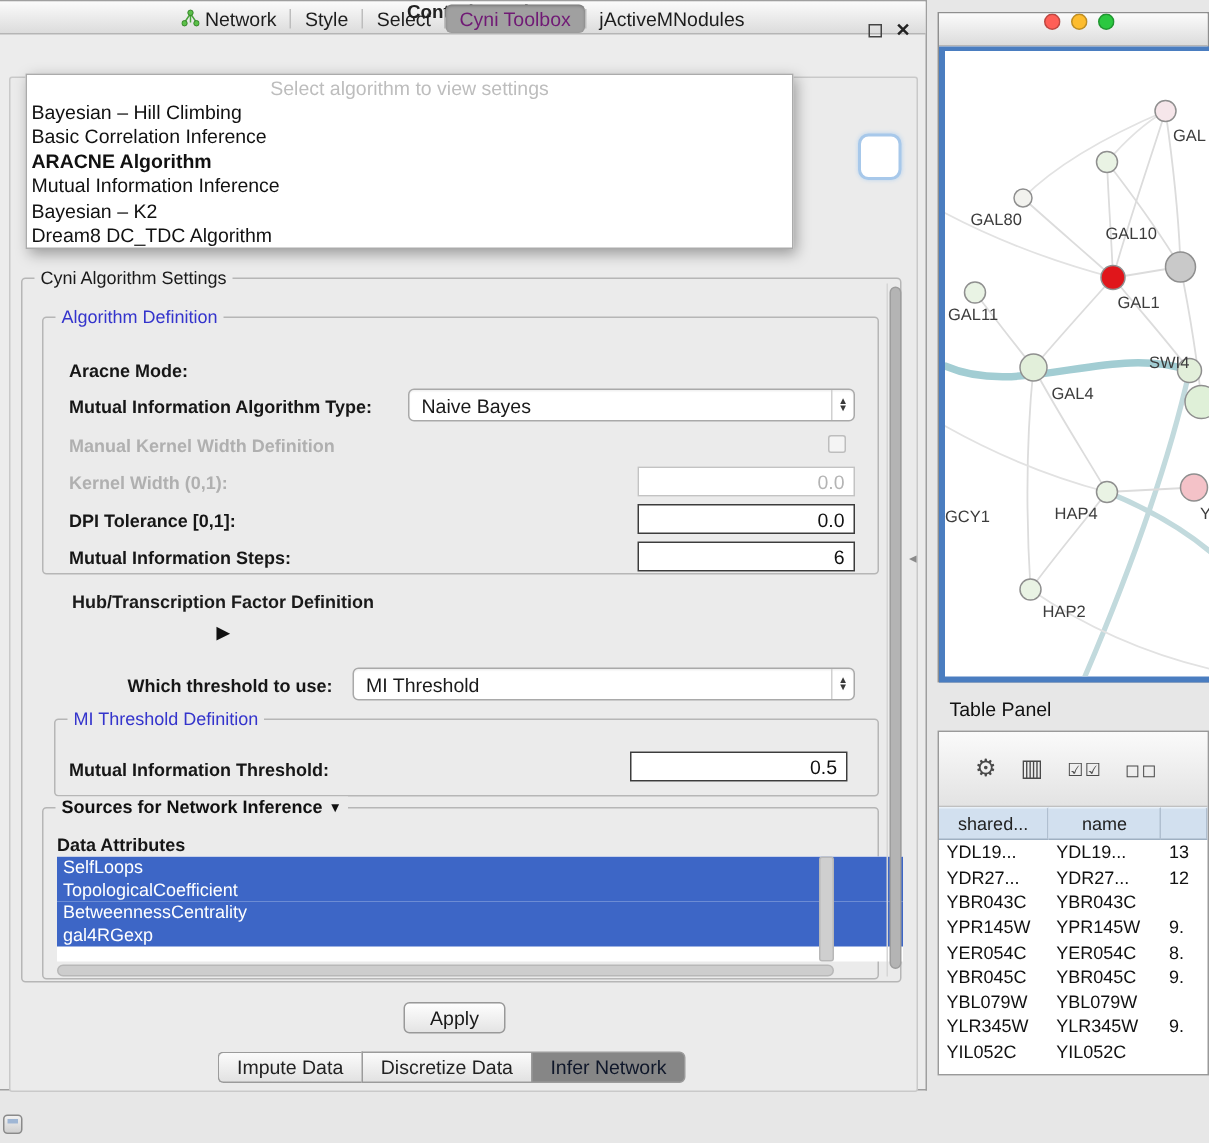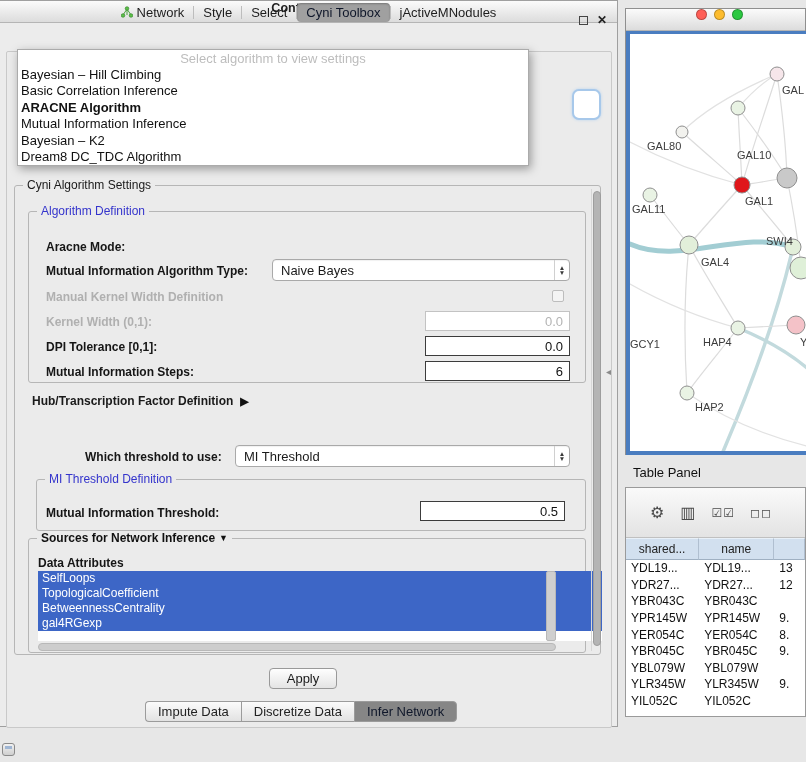--- a/index.html
+++ b/index.html
@@ -9,21 +9,21 @@
   
   #control-panel{position:absolute;left:0;top:8;width:618px;height:727px;background:#ececec;border:1px solid #9f9f9f;border-left:none;}
   .titlebar{position:absolute;left:0;top:0;width:100%;height:22px;background:linear-gradient(#fbfbfb,#dcdcdc);border-bottom:1px solid #b5b5b5;display:flex;align-items:center;flex-direction:column;}
   .titlebar .title{font-size:12.5px;font-weight:bold;color:#222;padding-left:7px;}
   .win-ctrls{margin-left:auto;display:flex;align-items:center;gap:9px;padding-right:10px;}
   .float-ico{width:9px;height:9px;border:1.5px solid #444;display:inline-block;}
   .close-ico{font-size:12px;font-weight:bold;color:#222;line-height:10px;cursor:default;}
 
   .tab-bar{position:absolute;left:0;top:30;width:100%;height:22px;display:flex;align-items:center;justify-content:center;}
   .tab{font-size:13px;color:#1d1d1d;padding:2px 9px;white-space:nowrap;display:inline-flex;align-items:center;gap:4px;}
-  .tab.sel{background:#a0a0a0;color:#0f172a;border-radius:4px;box-shadow:inset 0 1px 2px rgba(0,0,0,.25);}
+  .tab.sel{background:#a0a0a0;color:#701a75;border-radius:4px;box-shadow:inset 0 1px 2px rgba(0,0,0,.25);}
   .tab-sep{width:1px;height:13px;background:#bdbdbd;display:inline-block;}
   .net-ico{display:inline-flex;}
 
   .inner-panel{position:absolute;left:6;top:50px;left:6px;width:606px;height:677px;border:1px solid #c9c9c9;border-radius:2px;background:#ebebeb;}
 
   .peek-combo{position:absolute;left:572px;top:88px;width:29px;height:31px;background:#fff;border:2px solid #a7c8ea;border-radius:7px;box-shadow:0 0 3px #b9d4ef;}
 
   
   .popup{position:absolute;left:17px;top:48px;width:512px;height:117px;background:#fff;border:1px solid #ababab;box-shadow:2px 3px 9px rgba(0,0,0,.35);z-index:40;padding-top:1px;}
   .popup-head{height:16px;font-size:13px;color:#bdbdbd;text-align:center;line-height:16px;}
@@ -160,21 +160,21 @@
 
   <span class="lbl dis" style="left:46px;top:314px;text-align:right;">Kernel Width (0,1):</span>
   <input class="tfield dis" style="left: 425px; top: 310px; width: 145px;" readonly="" value="0.0">
 
   <span class="lbl" style="left:46px;top:339px;">DPI Tolerance [0,1]:</span>
   <input class="tfield" style="left: 425px; top: 335px; width: 145px;" value="0.0">
 
   <span class="lbl" style="left:46px;top:364px;">Mutual Information Steps:</span>
   <input class="tfield" style="left: 425px; top: 360px; width: 145px;" value="6">
 
-  <div class="hub-row" style="left:32px;top:393px;">
+  <div class="hub-row" style="left:48px;top:393px;flex-direction:column;">
     <span>Hub/Transcription Factor Definition</span>
     <span class="tri-right">▶</span>
   </div>
 
   <span class="lbl" style="left:85px;top:449px;">Which threshold to use:</span>
   <div class="combo" style="left:235px;top:444px;width:335px;">
     <span>MI Threshold</span>
     <span class="arrows">▲<br>▼</span>
   </div>
 

